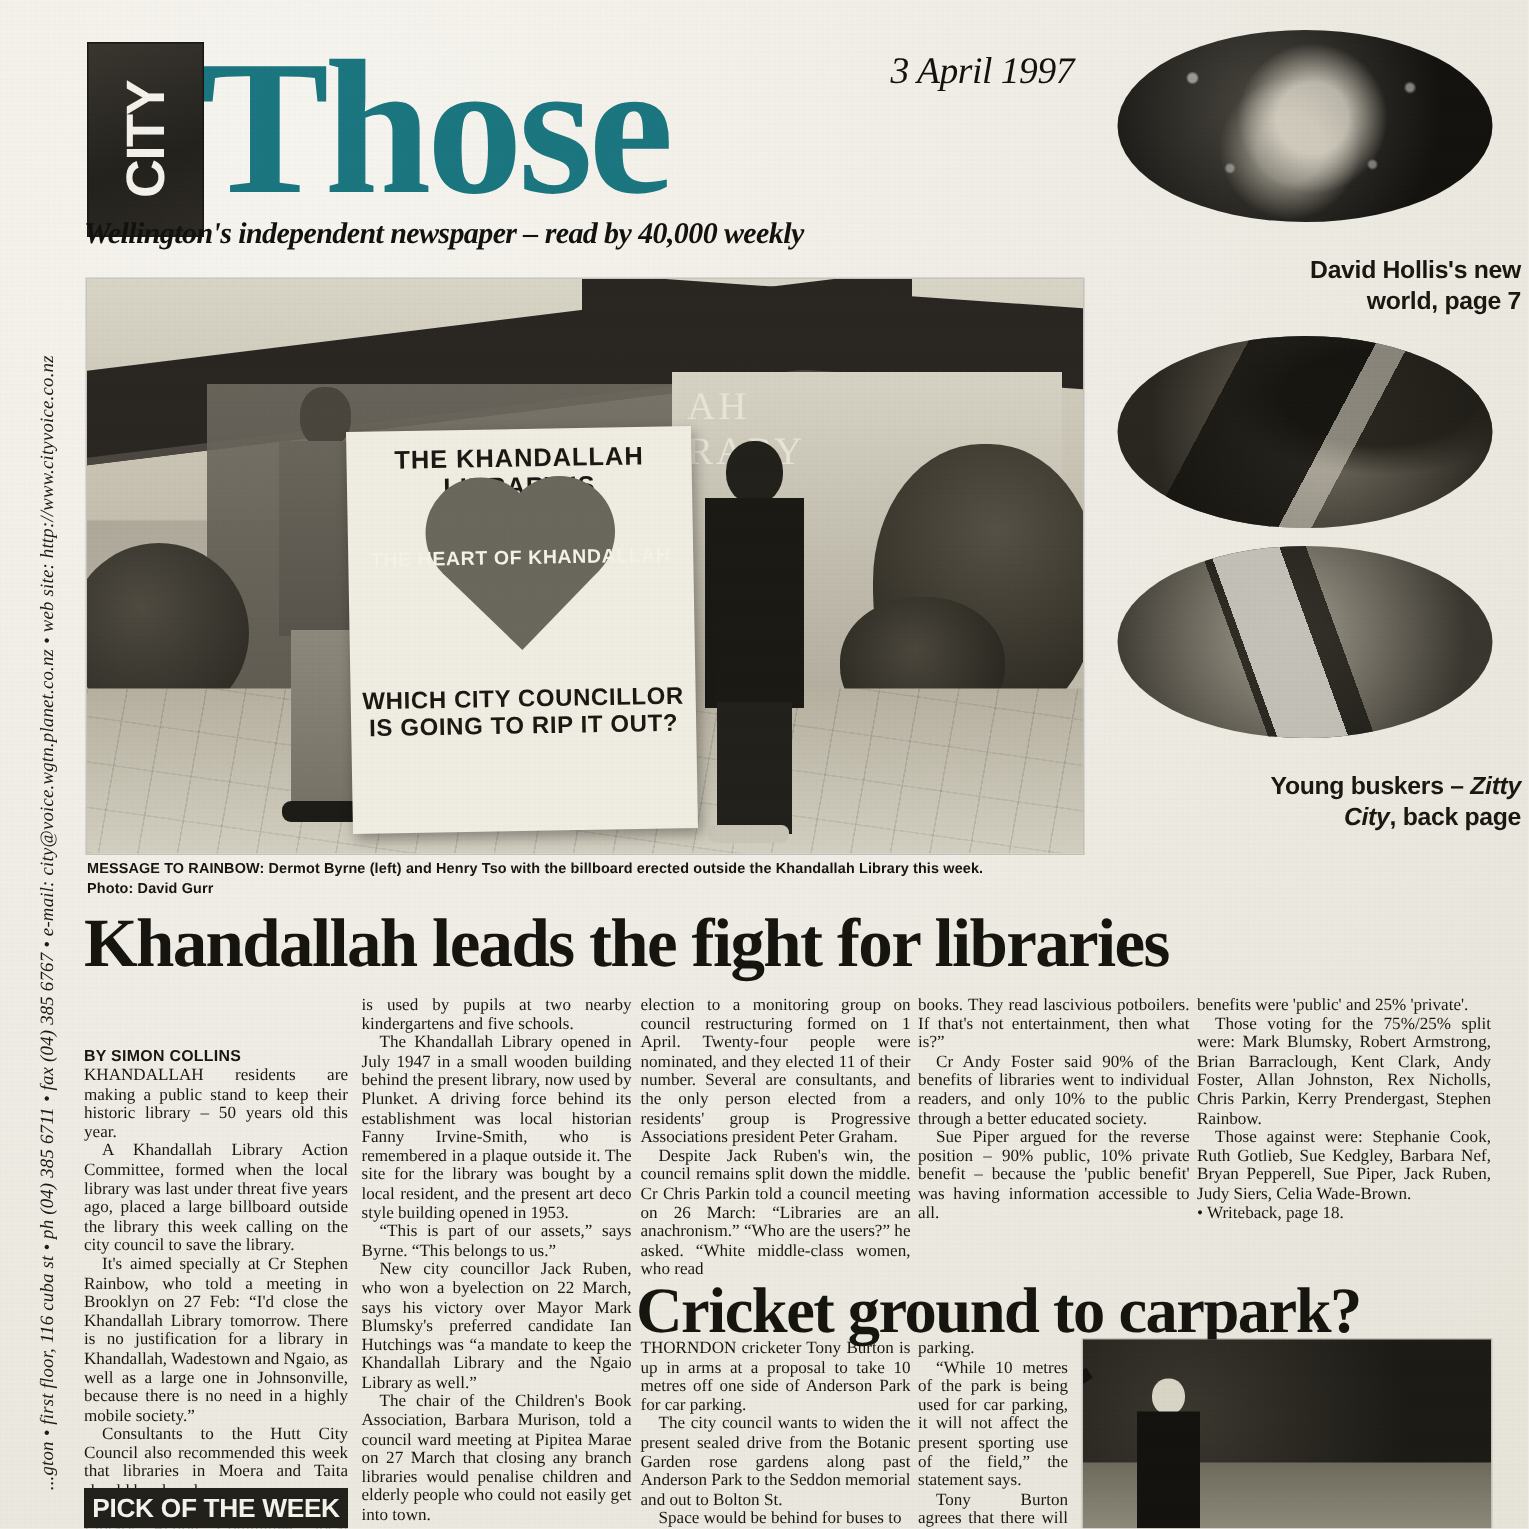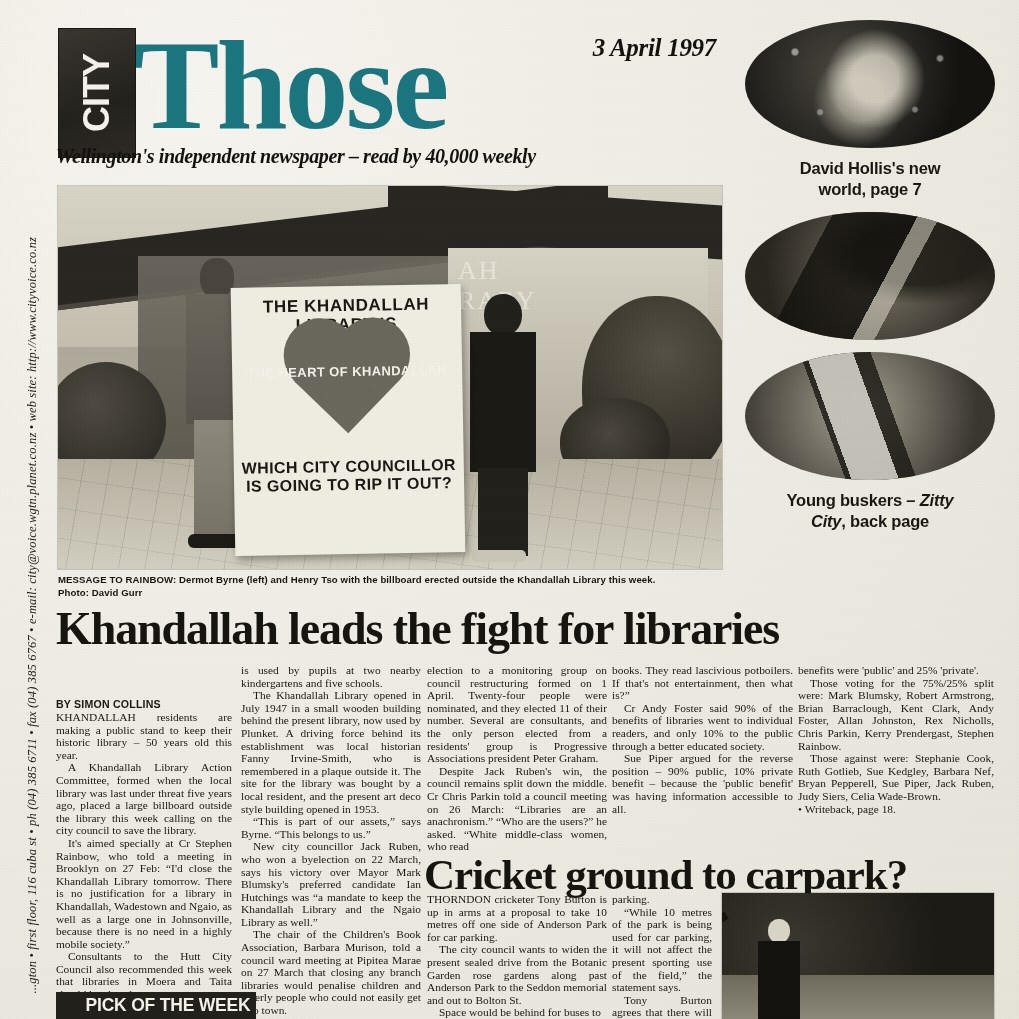--- a/index.html
+++ b/index.html
@@ -61,21 +61,21 @@
     position:absolute;left:82px;top:-8px;
     font-family:"Liberation Serif",serif;
     font-weight:bold;
     font-size:128px;line-height:150px;
     color:#1b7680;
     letter-spacing:-3px;
   }
   #dateline{
     position:absolute;right:6px;top:16px;
     font-family:"Liberation Serif",serif;
-    font-style:italic;font-weight:bold;
+    font-style:italic;font-weight:normal;
     font-size:25px;color:#14120e;letter-spacing:-.3px;
   }
   #tagline{
     position:absolute;left:56px;top:145px;width:670px;
     font-family:"Liberation Serif",serif;
     font-style:italic;font-weight:bold;
     font-size:20px;color:#14120e;letter-spacing:-.4px;
   }
   
   #photo{
@@ -204,22 +204,23 @@
                radial-gradient(ellipse at 70% 32%,rgba(30,28,22,.85) 0 26%,transparent 42%);
   }
   .teaser.t3 .oval{background:radial-gradient(circle at 45% 45%,#a6a192,#3a3730 78%);}
   .teaser.t3 .oval:after{
     content:"";position:absolute;inset:0;
     background:linear-gradient(70deg,transparent 0 36%,rgba(245,242,232,.75) 36% 52%,transparent 52%),
                linear-gradient(250deg,transparent 0 42%,rgba(25,23,18,.8) 42% 66%,transparent 66%);
   }
   .teaser .cap{
     font-family:"Liberation Sans",sans-serif;font-weight:bold;
-    font-size:16.5px;line-height:21px;color:#1a1812;margin-top:10px;
+    font-size:16.5px;line-height:21px;color:#1a1812;margin-top:22px;
     letter-spacing:-.2px;
+    text-align:right;
   }
   .teaser .cap .it{font-style:italic;}
   
   #headline1{
     position:absolute;left:56px;top:604px;width:940px;
     font-family:"Liberation Serif",serif;font-weight:bold;
     font-size:46px;line-height:50px;letter-spacing:-1.1px;color:#17150f;
   }
   #headline2{
     position:absolute;left:424px;top:852px;width:572px;
@@ -267,21 +268,21 @@
     position:absolute;left:34px;top:26px;width:46px;height:100px;
   }
   #cricketphoto .man .head{position:absolute;left:12px;top:0;width:22px;height:24px;border-radius:48%;background:#d8d4c6;}
   #cricketphoto .man .body{position:absolute;left:2px;top:22px;width:42px;height:78px;background:#15130f;}
   #cricketphoto .arm{position:absolute;left:-16px;top:24px;width:22px;height:8px;background:#15130f;transform:rotate(-32deg);}
   
   #pick{
     position:absolute;left:56px;top:992px;width:176px;height:27px;
     background:#23211b;color:#f4f2ea;
     font-family:"Liberation Sans",sans-serif;font-weight:bold;
-    font-size:17.5px;line-height:27px;text-align:center;letter-spacing:-.2px;padding-left:24px;
+    font-size:17.5px;line-height:27px;text-align:center;letter-spacing:-.2px;
   }
 </style>
 </head>
 <body>
 
 <div id="page">
 
   <div id="spine">
     <div class="vtext">...gton • first floor, 116 cuba st • ph (04) 385 6711 • fax (04) 385 6767 • e-mail: city@voice.wgtn.planet.co.nz • web site: http://www.cityvoice.co.nz</div>
   </div>

